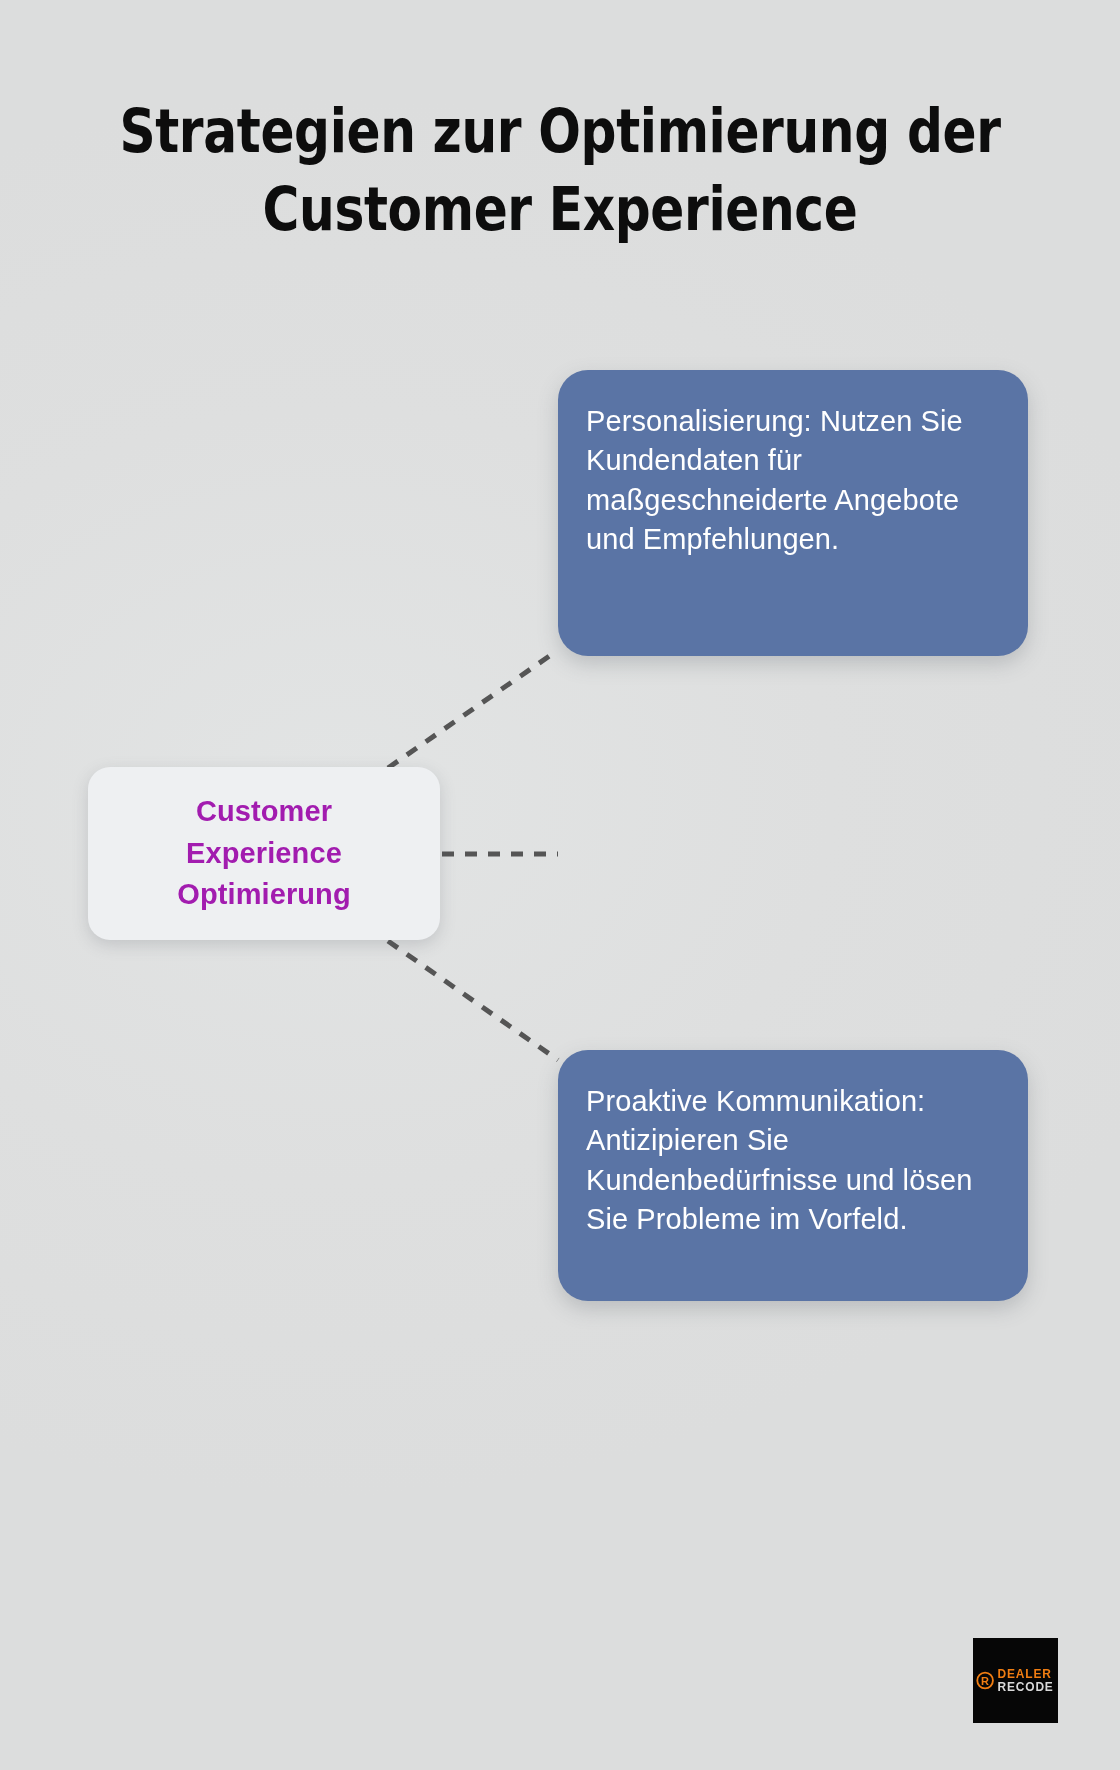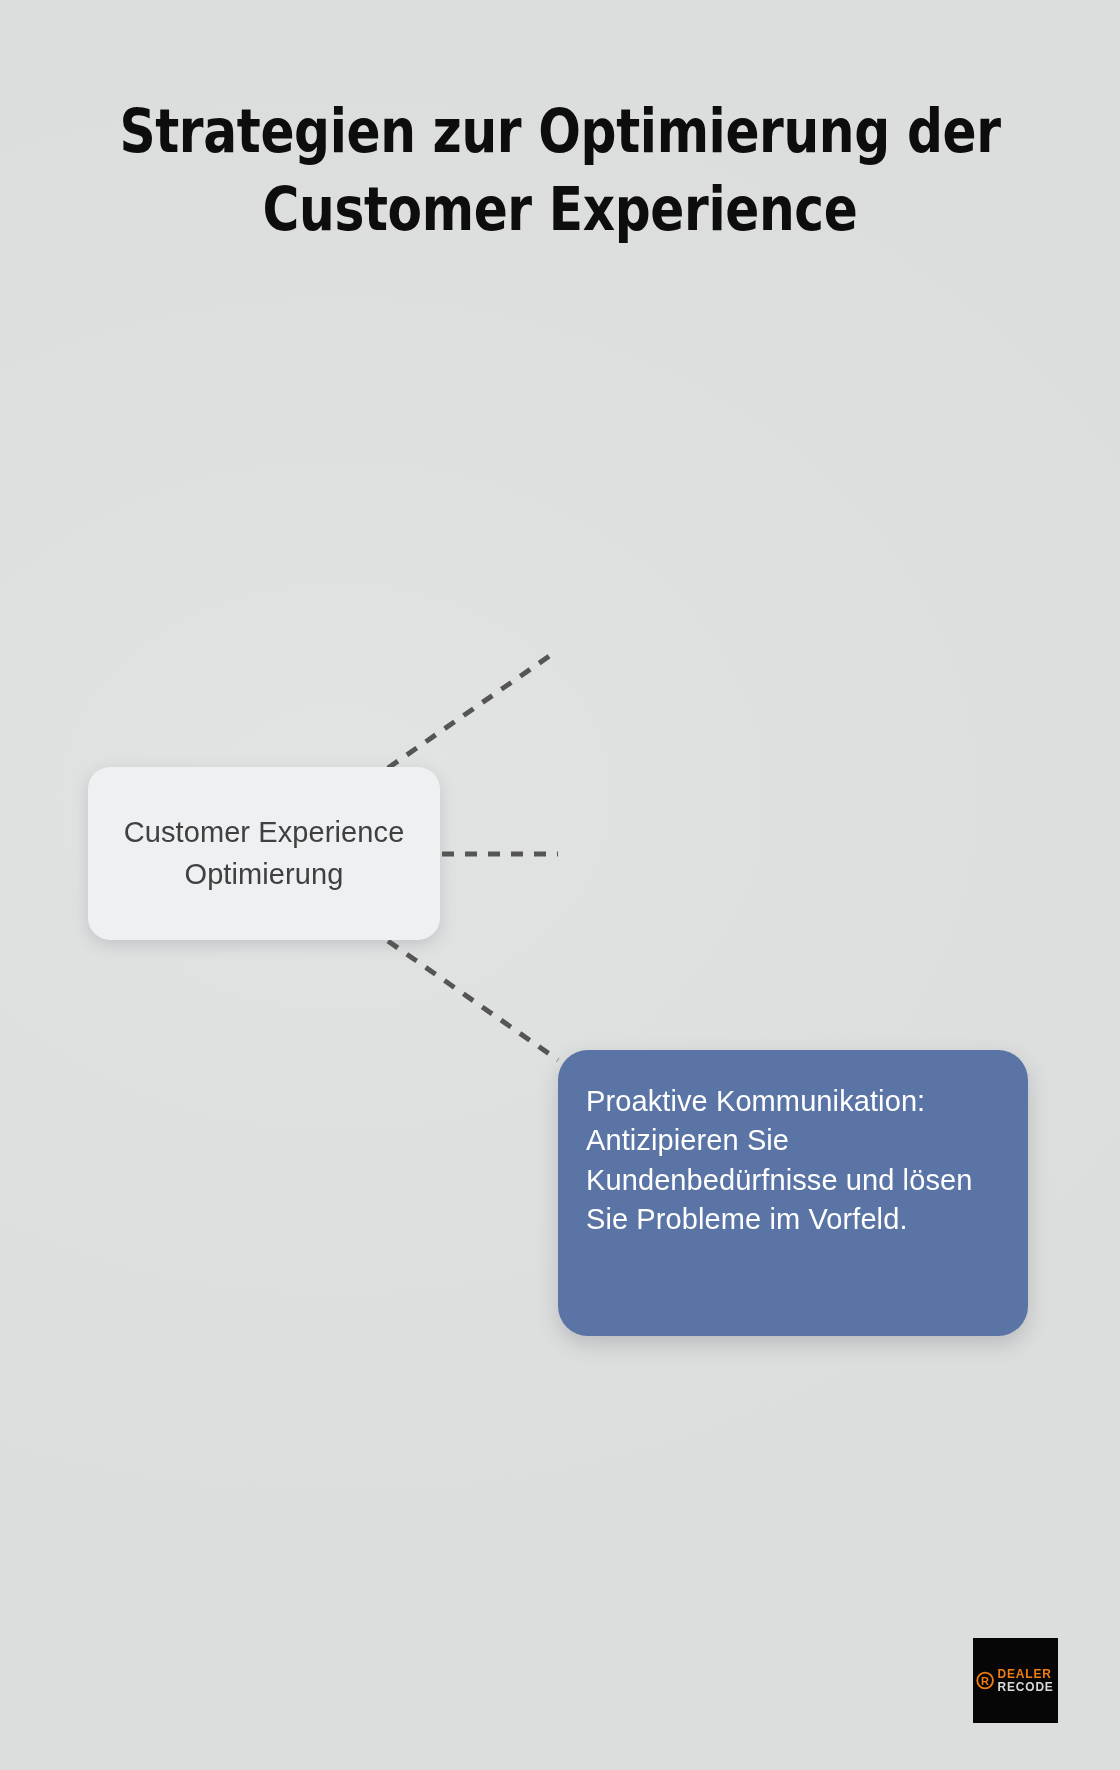--- a/index.html
+++ b/index.html
@@ -62,23 +62,23 @@
     border-radius:22px;
     box-shadow:0 5px 16px rgba(90,95,105,0.22);
     display:flex;
     align-items:center;
     justify-content:center;
     text-align:center;
     padding:10px 26px;
   }
   .center-node-label {
     font-size:29px;
-    font-weight:400;
+    font-weight:700;
     line-height:1.44;
-    color:#404040;
+    color:#a21caf;
     letter-spacing:0.1px;
   }
 
   
   .card {
     position:absolute;
     left:558px;
     width:470px;
     background:#5a74a5;
     border-radius:30px;
@@ -90,21 +90,21 @@
   .card-text {
     font-size:29px;
     line-height:1.36;
     color:#ffffff;
     letter-spacing:0.1px;
     font-weight:400;
   }
 
   .card-1 { top:370px;  height:286px; padding-top:32px; }
   .card-2 { top:710px;  height:286px; padding-top:32px; }
-  .card-3 { top:1050px; height:286px; padding-top:32px; }
+  .card-3 { top:1050px; height:251px; padding-top:32px; }
 
   
   .logo {
     position:absolute;
     left:973px;
     top:1638px;
     width:85px;
     height:85px;
     background:#060606;
     display:flex;
@@ -149,20 +149,23 @@
   <svg class="connectors" viewBox="0 0 1120 1770" width="1120" height="1770">
     <line x1="388" y1="768" x2="558" y2="650" stroke="#555555" stroke-width="5" stroke-dasharray="12 11" stroke-linecap="butt"></line>
     <line x1="442" y1="854" x2="558" y2="854" stroke="#555555" stroke-width="5" stroke-dasharray="12 11" stroke-linecap="butt"></line>
     <line x1="388" y1="941" x2="558" y2="1060" stroke="#555555" stroke-width="5" stroke-dasharray="12 11" stroke-linecap="butt"></line>
   </svg>
 
   <div class="center-node">
     <div class="center-node-label">Customer Experience Optimierung</div>
   </div>
 
+  <div class="card card-1">
+    <div class="card-text">Personalisierung: Nutzen Sie Kundendaten für maßgeschneiderte Angebote und Empfehlungen.</div>
+  </div>
 
 
   <div class="card card-3">
     <div class="card-text">Proaktive Kommunikation: Antizipieren Sie Kundenbedürfnisse und lösen Sie Probleme im Vorfeld.</div>
   </div>
 
 </div>
 
 <div class="logo">
   <div class="logo-inner">

